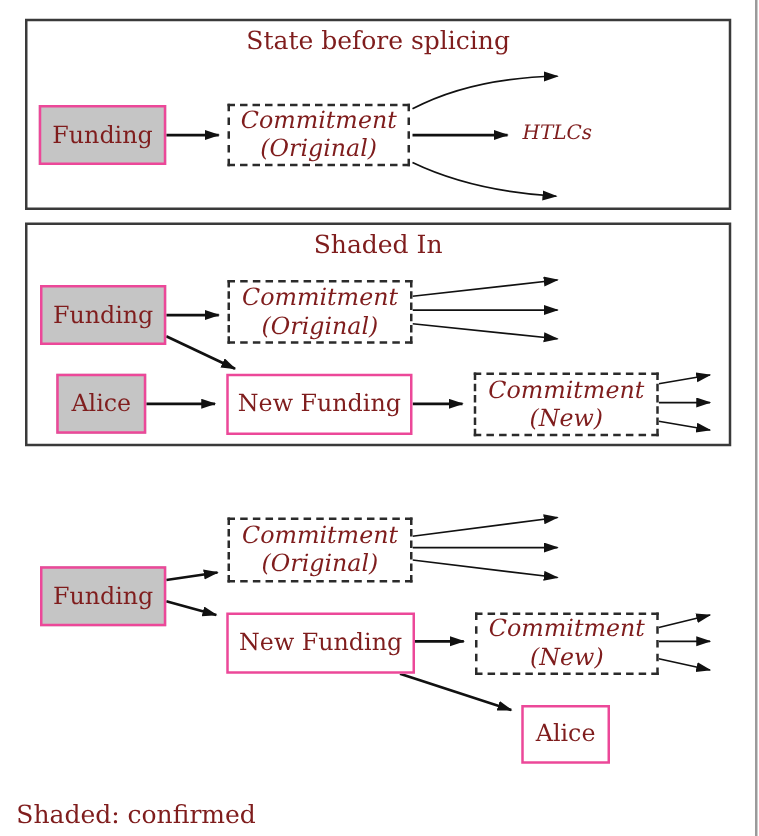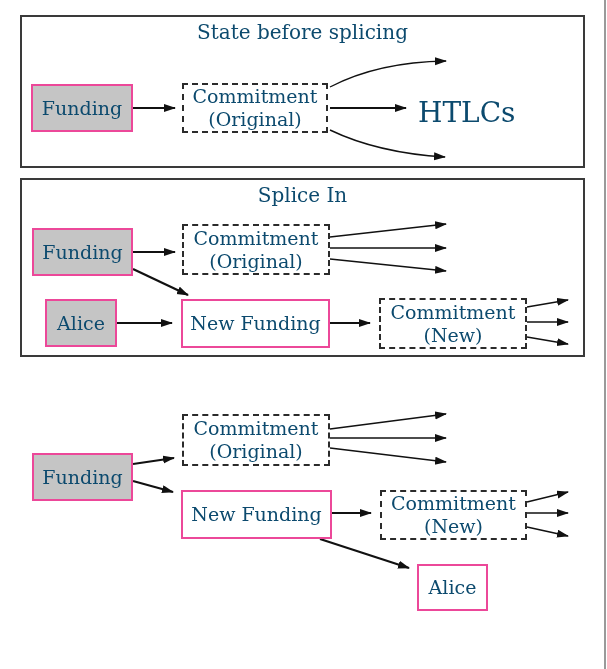--- a/index.html
+++ b/index.html
@@ -1,38 +1,38 @@
 <!DOCTYPE html>
 <html><head>
 <meta charset="utf-8">
 <style>
   html,body{margin:0;padding:0;background:#ffffff;}
   #stage{
     position:relative;width:607px;height:669px;background:#ffffff;
-    font-family:"DejaVu Serif","Liberation Serif",serif;color:#0c4a6e;
+    font-family:"DejaVu Serif","Liberation Serif",serif;color:#7f1d1d;
     overflow:hidden;
   }
   .panel{
     position:absolute;left:20px;width:565px;
     border:2px solid #3a3a3a;background:transparent;box-sizing:border-box;
   }
   .panel-title{
     position:absolute;top:3px;left:0;right:0;text-align:center;
     font-size:20px;white-space:nowrap;
   }
   .node{
     position:absolute;display:flex;flex-direction:column;align-items:center;
     justify-content:center;box-sizing:border-box;font-size:19px;line-height:23px;
     text-align:center;white-space:nowrap;background:#ffffff;
   }
   .node.shaded{background:#c5c5c5;border:2px solid #ec4899;}
   .node.solid{background:#ffffff;border:2px solid #ec4899;}
-  .node.dashed{background:#ffffff;border:2px dashed #2b2b2b;}
+  .node.dashed{background:#ffffff;border:2px dashed #2b2b2b;font-style:italic;}
   .floating-label{
-    position:absolute;font-size:28px;white-space:nowrap;
+    position:absolute;font-size:16px;white-space:nowrap;font-style:italic;
   }
   #arrow-layer{position:absolute;left:0;top:0;pointer-events:none;}
   .legend-label{position:absolute;font-size:20px;white-space:nowrap;}
   .window-edge{
     position:absolute;left:604px;top:0;width:2px;height:669px;background:#9a9a9a;
   }
 </style>
 </head>
 <body>
 
@@ -81,21 +81,21 @@
   <div class="node shaded" style="left:31px;top:84px;width:102px;height:48px;">
     <div>Funding</div>
   </div>
   <div class="node dashed" style="left:182px;top:83px;width:146px;height:50px;">
     <div>Commitment</div>
     <div>(Original)</div>
   </div>
   <div class="floating-label" style="left:418px;top:96px;">HTLCs</div>
 
   <div class="panel" style="top:178px;height:179px;">
-    <div class="panel-title">Splice In</div>
+    <div class="panel-title">Shaded In</div>
   </div>
   <div class="node shaded" style="left:32px;top:228px;width:101px;height:48px;">
     <div>Funding</div>
   </div>
   <div class="node dashed" style="left:182px;top:224px;width:148px;height:51px;">
     <div>Commitment</div>
     <div>(Original)</div>
   </div>
   <div class="node shaded" style="left:45px;top:299px;width:72px;height:48px;">
     <div>Alice</div>
@@ -119,16 +119,17 @@
     <div>New Funding</div>
   </div>
   <div class="node dashed" style="left:380px;top:490px;width:147px;height:50px;">
     <div>Commitment</div>
     <div>(New)</div>
   </div>
   <div class="node solid" style="left:417px;top:564px;width:71px;height:47px;">
     <div>Alice</div>
   </div>
 
+  <div class="legend-label" style="left:13px;top:639px;">Shaded: confirmed</div>
 
   <div class="window-edge"></div>
 
 </div>
 
 </body></html>

